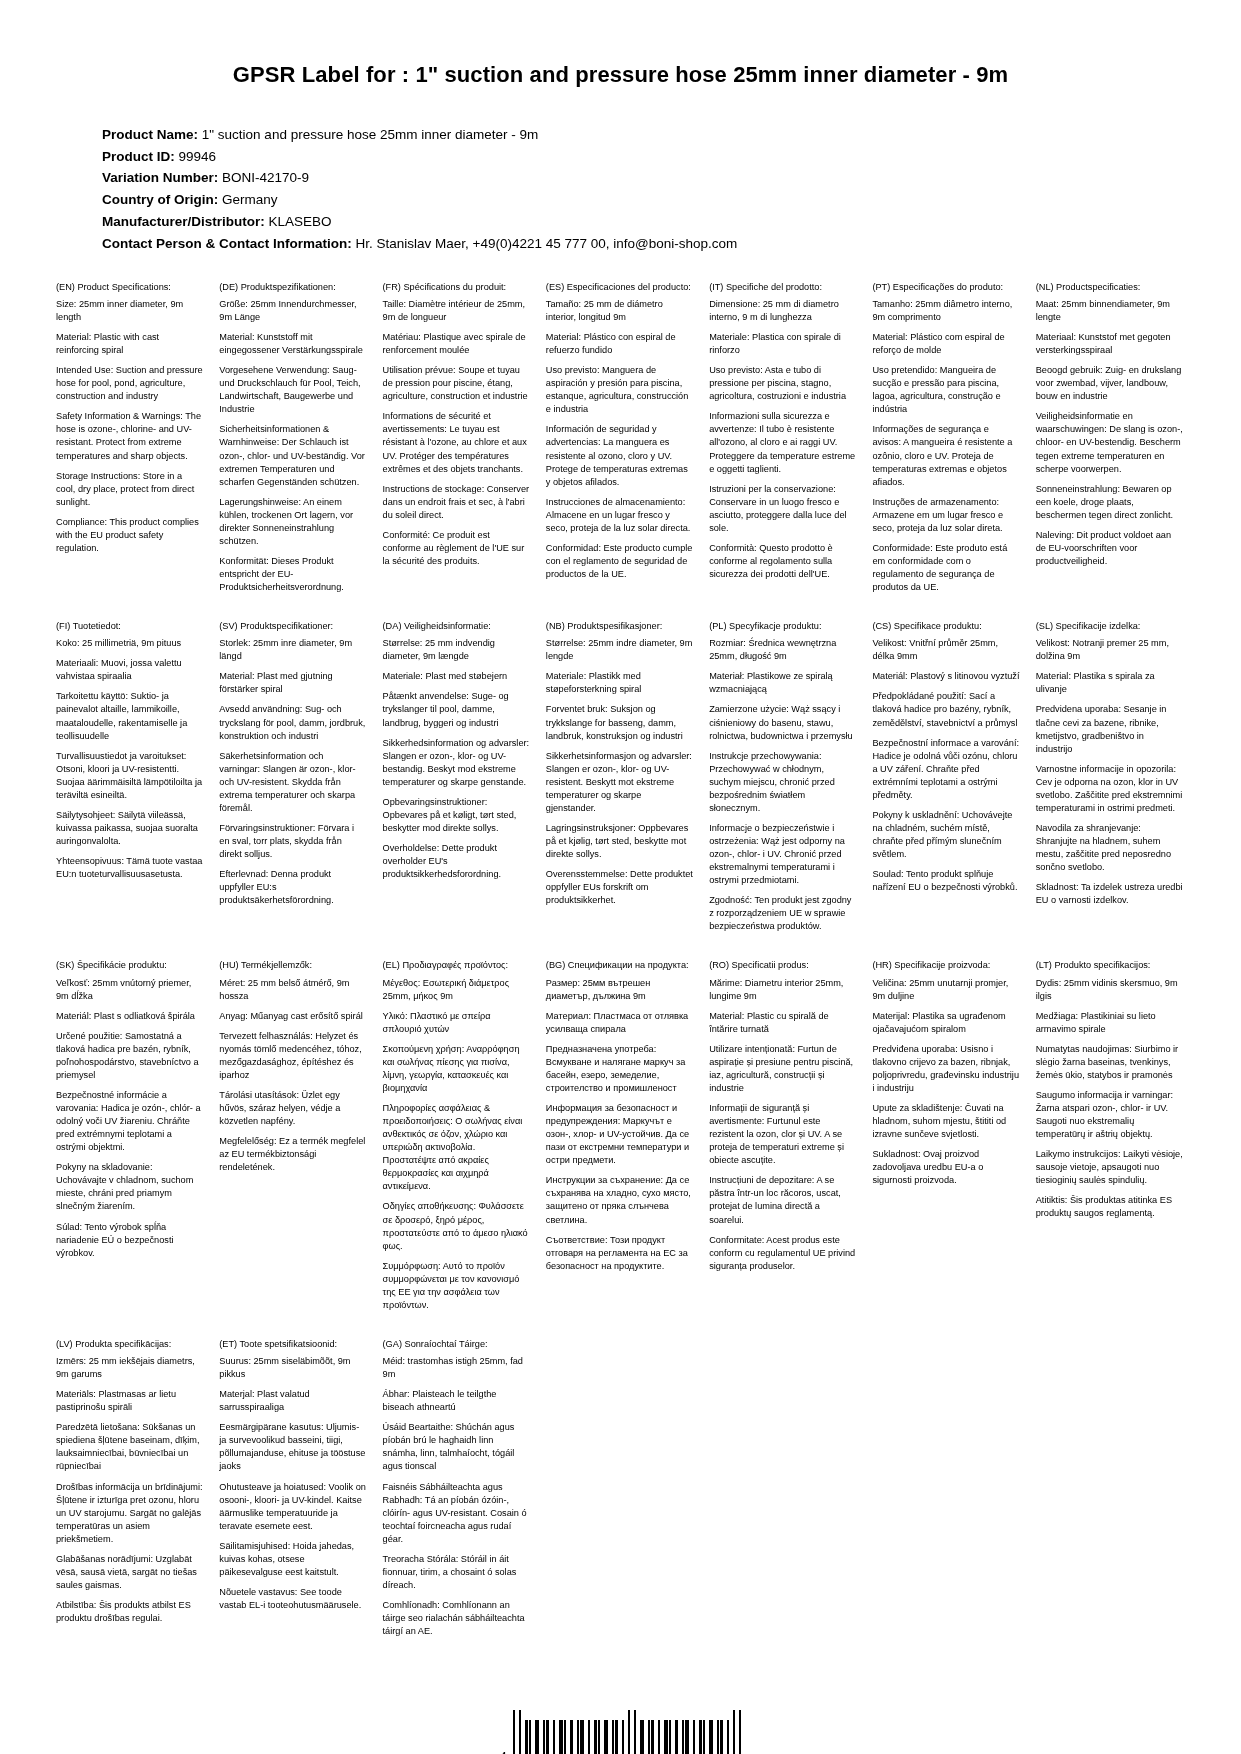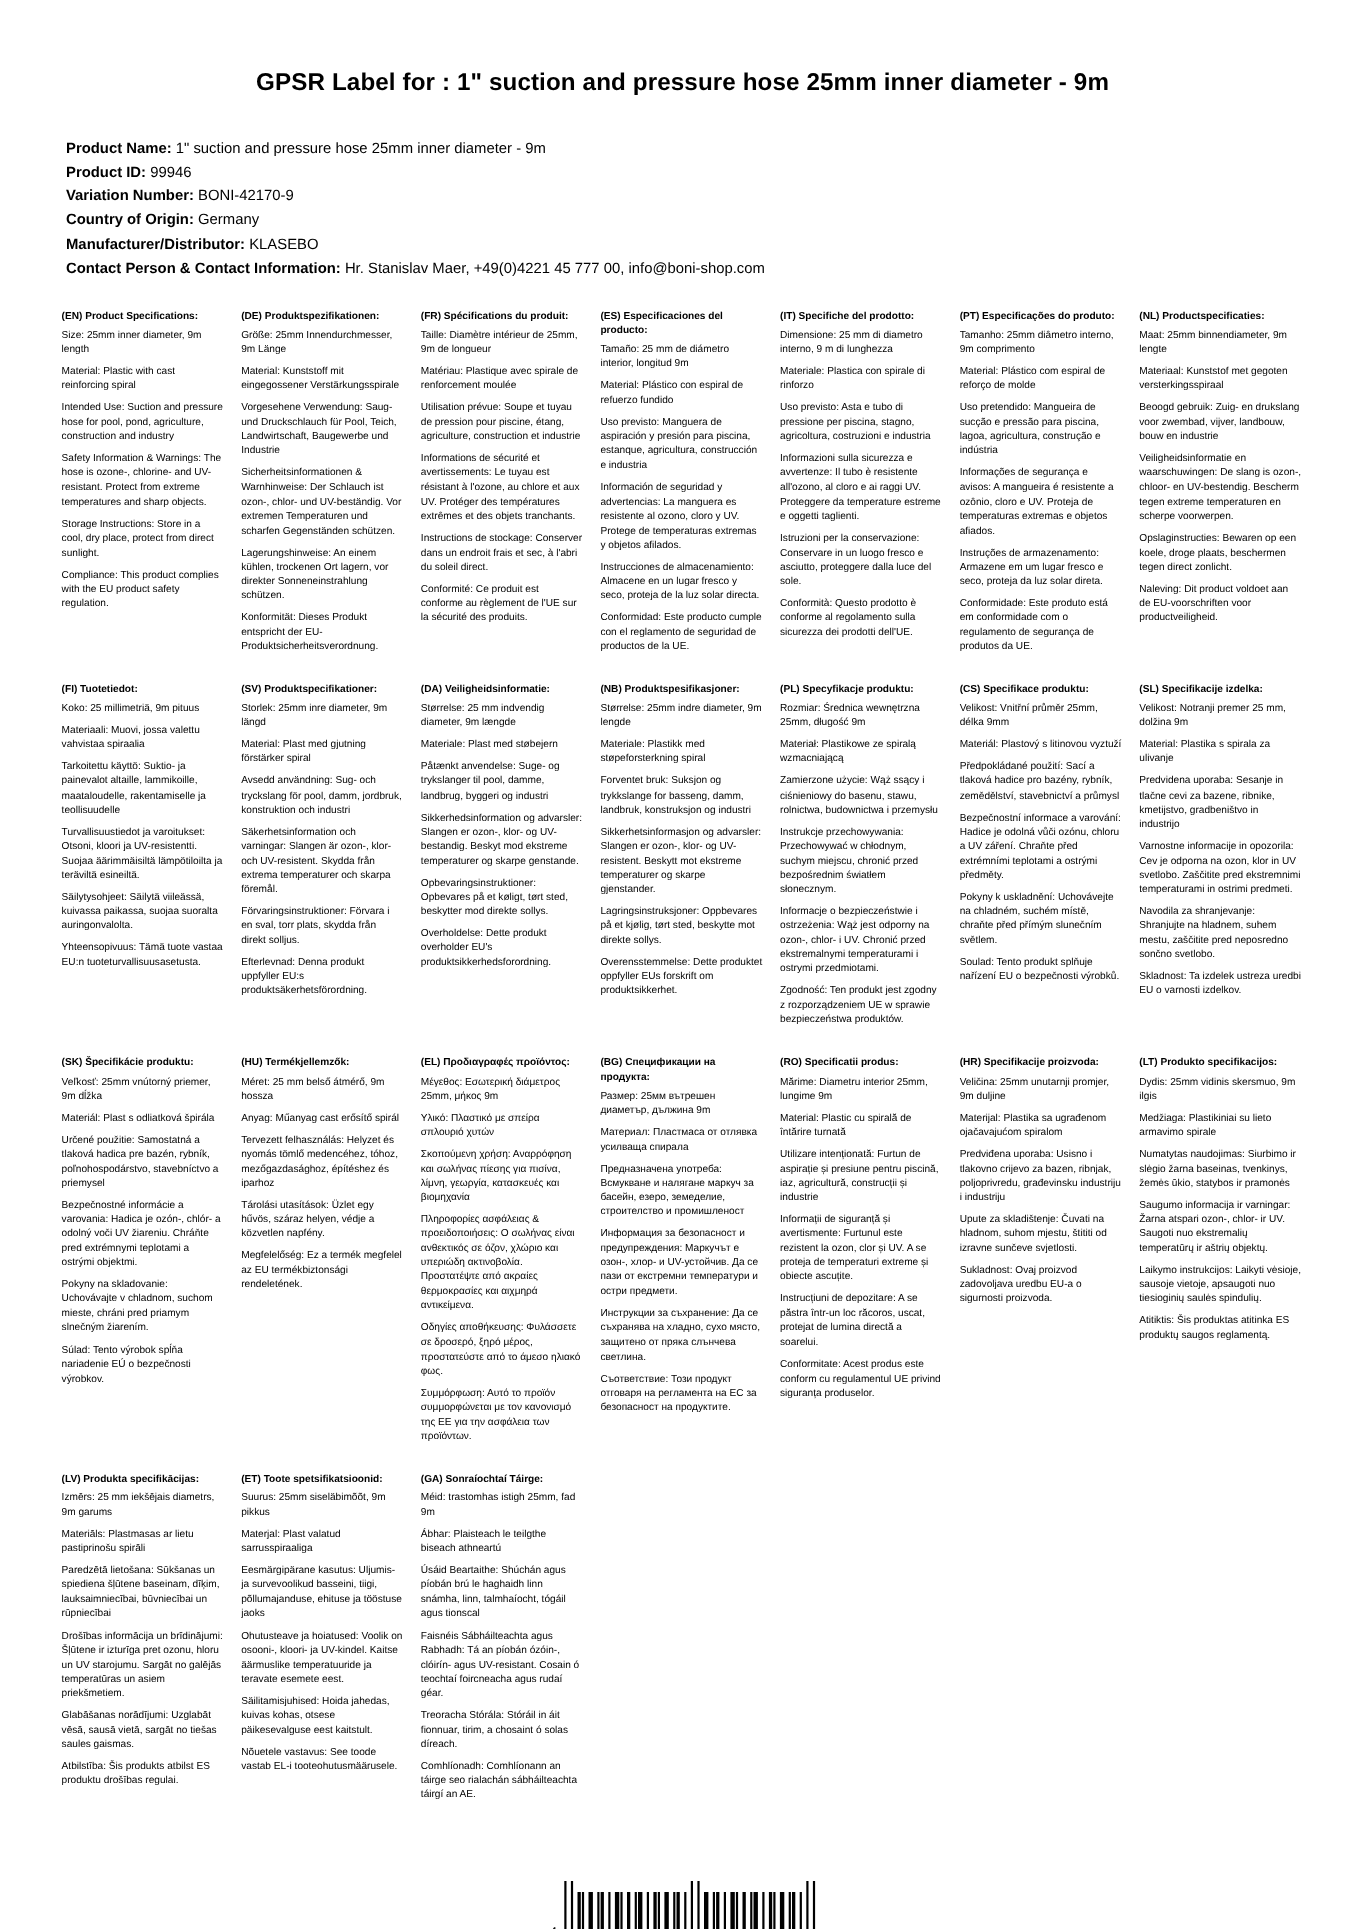--- a/index.html
+++ b/index.html
@@ -32,20 +32,21 @@
   .meta {
     margin: 0 0 26px 4px;
     font-size: 13.5px;
     line-height: 1.62;
   }
   .meta-row {
     margin: 0;
   }
   .meta-label {
     font-weight: bold;
+    margin-left: 42px;
   }
   .meta-value {
     font-weight: normal;
   }
   .grid {
     display: grid;
     grid-template-columns: repeat(7, 1fr);
     column-gap: 14px;
     row-gap: 0;
     margin-top: 6px;
@@ -53,21 +54,21 @@
   .cell {
     font-size: 9.2px;
     line-height: 1.42;
     padding: 0 2px 26px 0;
     vertical-align: top;
     word-wrap: break-word;
     overflow-wrap: break-word;
     hyphens: auto;
   }
   .cell .head {
-    font-weight: bold;
+    font-weight: normal;
     display: block;
     margin-bottom: 4px;
   }
   .cell p {
     margin: 0 0 7px 0;
   }
   .cell p:last-child { margin-bottom: 0; }
 
   .footer {
     margin-top: 18px;
@@ -192,21 +193,21 @@
       <p>Informações de segurança e avisos: A mangueira é resistente a ozônio, cloro e UV. Proteja de temperaturas extremas e objetos afiados.</p>
       <p>Instruções de armazenamento: Armazene em um lugar fresco e seco, proteja da luz solar direta.</p>
       <p>Conformidade: Este produto está em conformidade com o regulamento de segurança de produtos da UE.</p>
     </div>
     <div class="cell">
       <span class="head">(NL) Productspecificaties:</span>
       <p>Maat: 25mm binnendiameter, 9m lengte</p>
       <p>Materiaal: Kunststof met gegoten versterkingsspiraal</p>
       <p>Beoogd gebruik: Zuig- en drukslang voor zwembad, vijver, landbouw, bouw en industrie</p>
       <p>Veiligheidsinformatie en waarschuwingen: De slang is ozon-, chloor- en UV-bestendig. Bescherm tegen extreme temperaturen en scherpe voorwerpen.</p>
-      <p>Opslaginstructies: Bewaren op een koele, droge plaats, beschermen tegen direct zonlicht.</p>
+      <p>Sonneneinstrahlung: Bewaren op een koele, droge plaats, beschermen tegen direct zonlicht.</p>
       <p>Naleving: Dit product voldoet aan de EU-voorschriften voor productveiligheid.</p>
     </div>
 
     <div class="cell">
       <span class="head">(FI) Tuotetiedot:</span>
       <p>Koko: 25 millimetriä, 9m pituus</p>
       <p>Materiaali: Muovi, jossa valettu vahvistaa spiraalia</p>
       <p>Tarkoitettu käyttö: Suktio- ja painevalot altaille, lammikoille, maataloudelle, rakentamiselle ja teollisuudelle</p>
       <p>Turvallisuustiedot ja varoitukset: Otsoni, kloori ja UV-resistentti. Suojaa äärimmäisiltä lämpötiloilta ja teräviltä esineiltä.</p>
       <p>Säilytysohjeet: Säilytä viileässä, kuivassa paikassa, suojaa suoralta auringonvalolta.</p>

